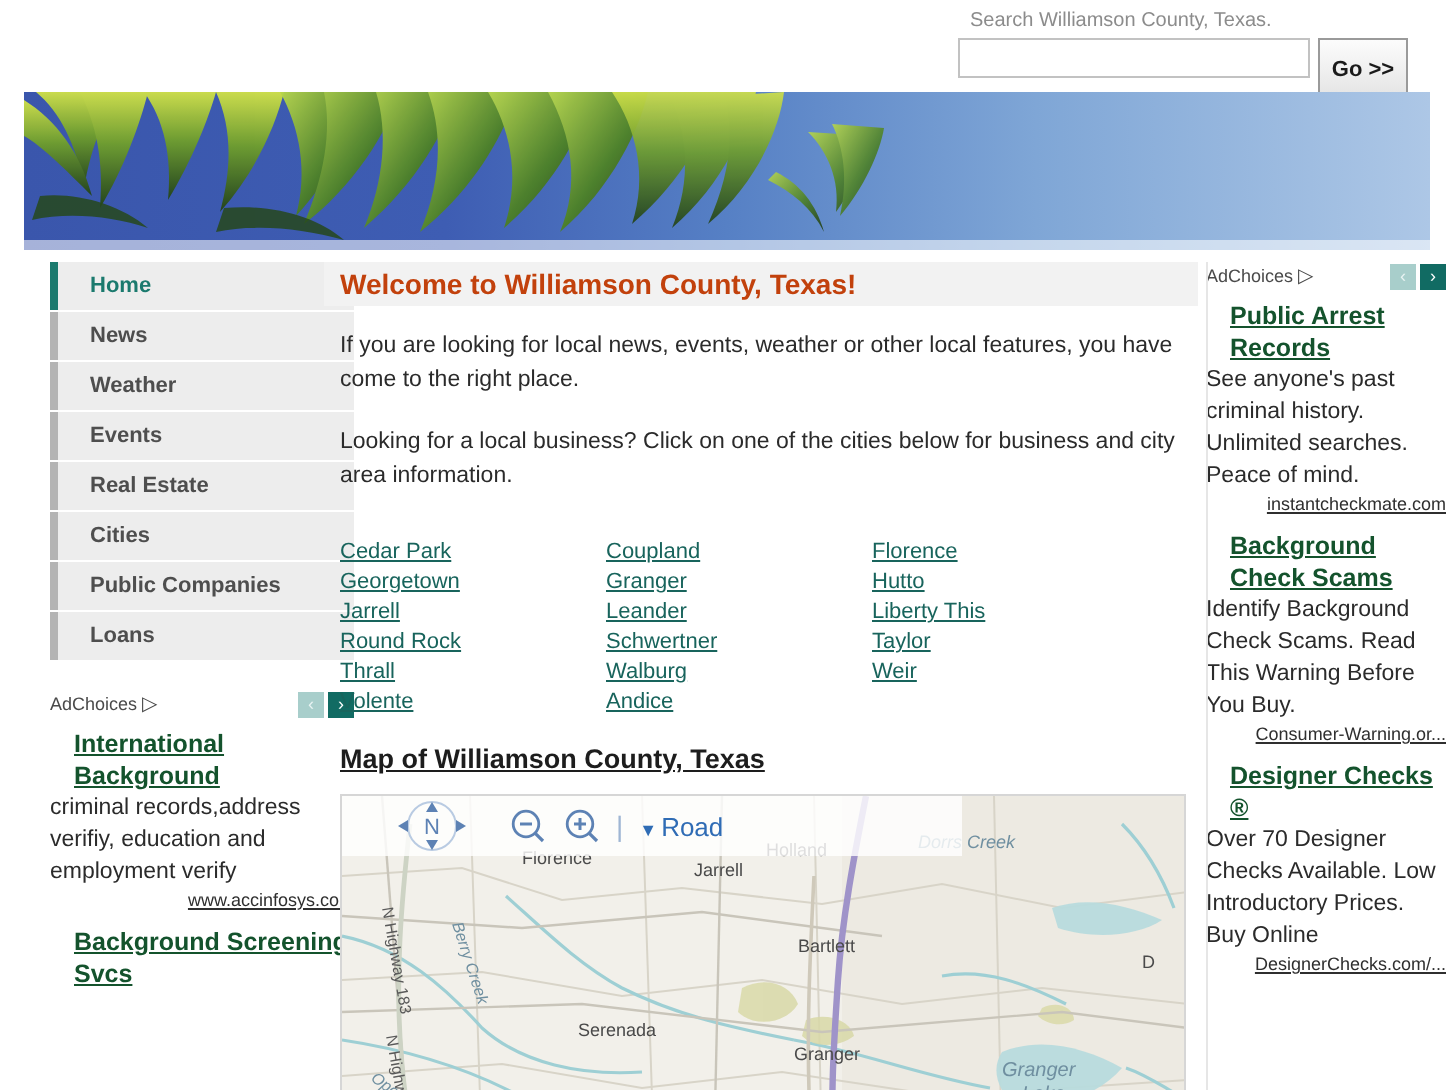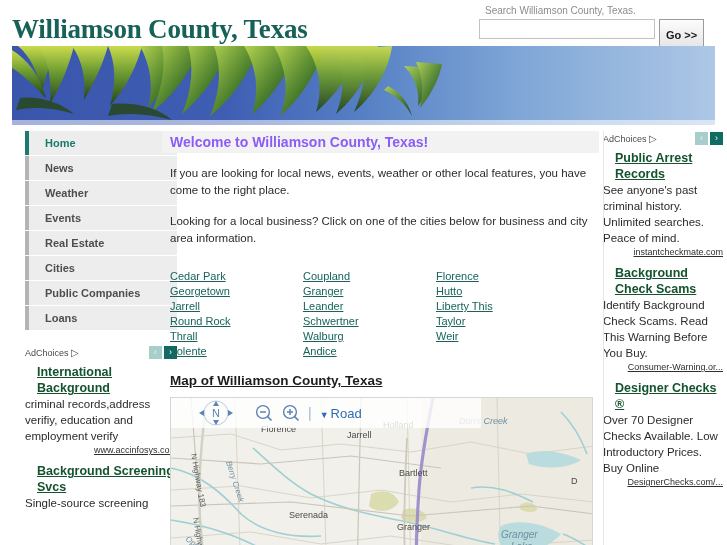--- a/index.html
+++ b/index.html
@@ -91,21 +91,21 @@
     line-height: 13px; word-break: break-all; display:block; margin-bottom: 2px; text-align: right;
   }
   .ad-unit { margin-bottom: 6px; }
   .left-ads { border-top: 1px solid #ffffff; }
 
   
   .panel-head {
     background: #f2f2f2; height: 22px; display: flex; align-items: center;
     padding-left: 8px;
   }
-  .panel-head h1 { font-size: 14px; font-weight: bold; color: #8b5cf6; }
+  .panel-head h1 { font-size: 14px; font-weight: bold; color: #c2410c; }
   .intro { padding: 12px 8px 4px 8px; }
   .intro p { font-size: 11.5px; color: #2b2b2b; line-height: 17px; margin-bottom: 14px; }
   .cities { padding: 4px 8px 6px 8px; display: flex; }
   .city-col { width: 133px; }
   .city-link {
     display: block; font-size: 11px; color: #18645c;
     text-decoration: underline; line-height: 14px; cursor: pointer;
     margin-bottom: 1px;
   }
   .map-head { padding: 6px 8px 4px 8px; }
@@ -136,21 +136,20 @@
   .col-right .ad-title { font-size: 12.5px; }
   .right-inner { padding-right: 4px; }
   .rail-divider { position:absolute; left: 0; top: 0; width: 1px; height: 414px; background: #e6e6e6; }
 </style>
 </head>
 <body>
 
 <div class="page">
 
   <div class="header">
-    <div class="site-title">Williamson County, Texas</div>
 
     <div class="search-area">
       <div class="search-label">Search Williamson County, Texas.</div>
       <div class="search-row">
         <input class="search-input" type="text" value="" style="">
         <button class="go-btn">Go &gt;&gt;</button>
       </div>
     </div>
   </div>
 
@@ -261,21 +260,20 @@
         </div>
 
         <div class="ad-unit">
           <a class="ad-title">International Background</a>
           <div class="ad-desc">criminal records,address verifiy, education and employment verify</div>
           <a class="ad-url">www.accinfosys.com</a>
         </div>
 
         <div class="ad-unit">
           <a class="ad-title">Background Screening Svcs</a>
-          <div class="ad-desc">Single-source screening</div>
         </div>
       </div>
     </div>
 
     <div class="col-main">
       <div class="panel-head">
         <h1>Welcome to Williamson County, Texas!</h1>
       </div>
 
       <div class="intro">

